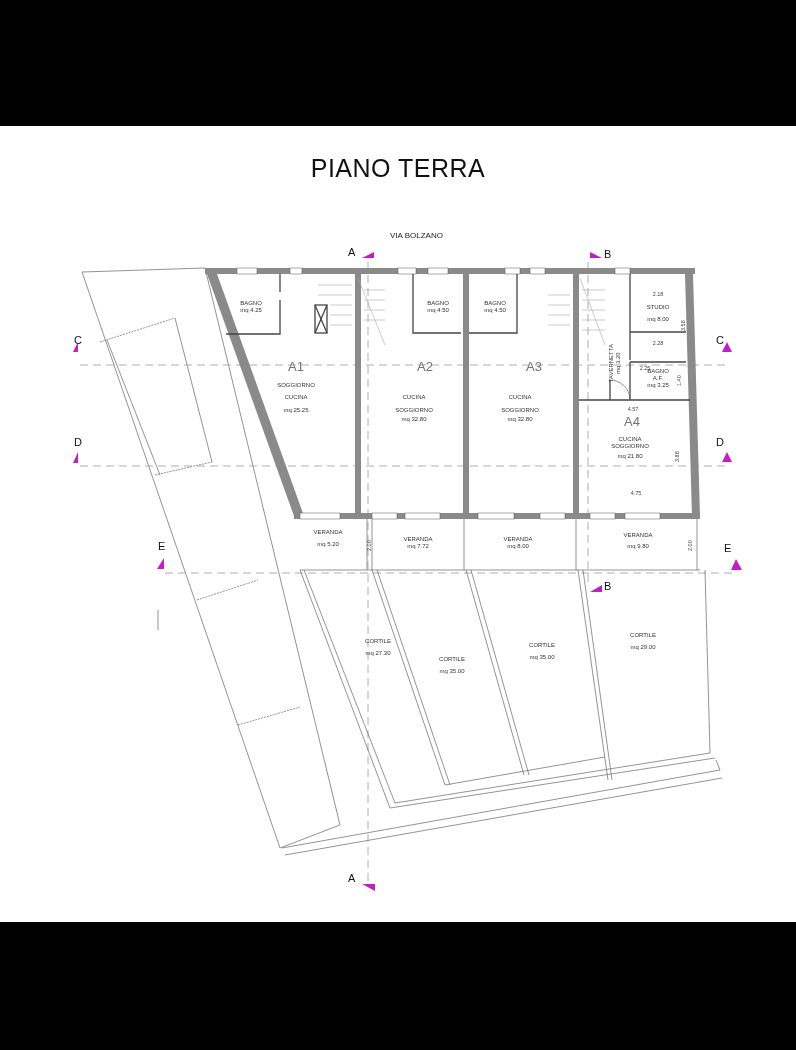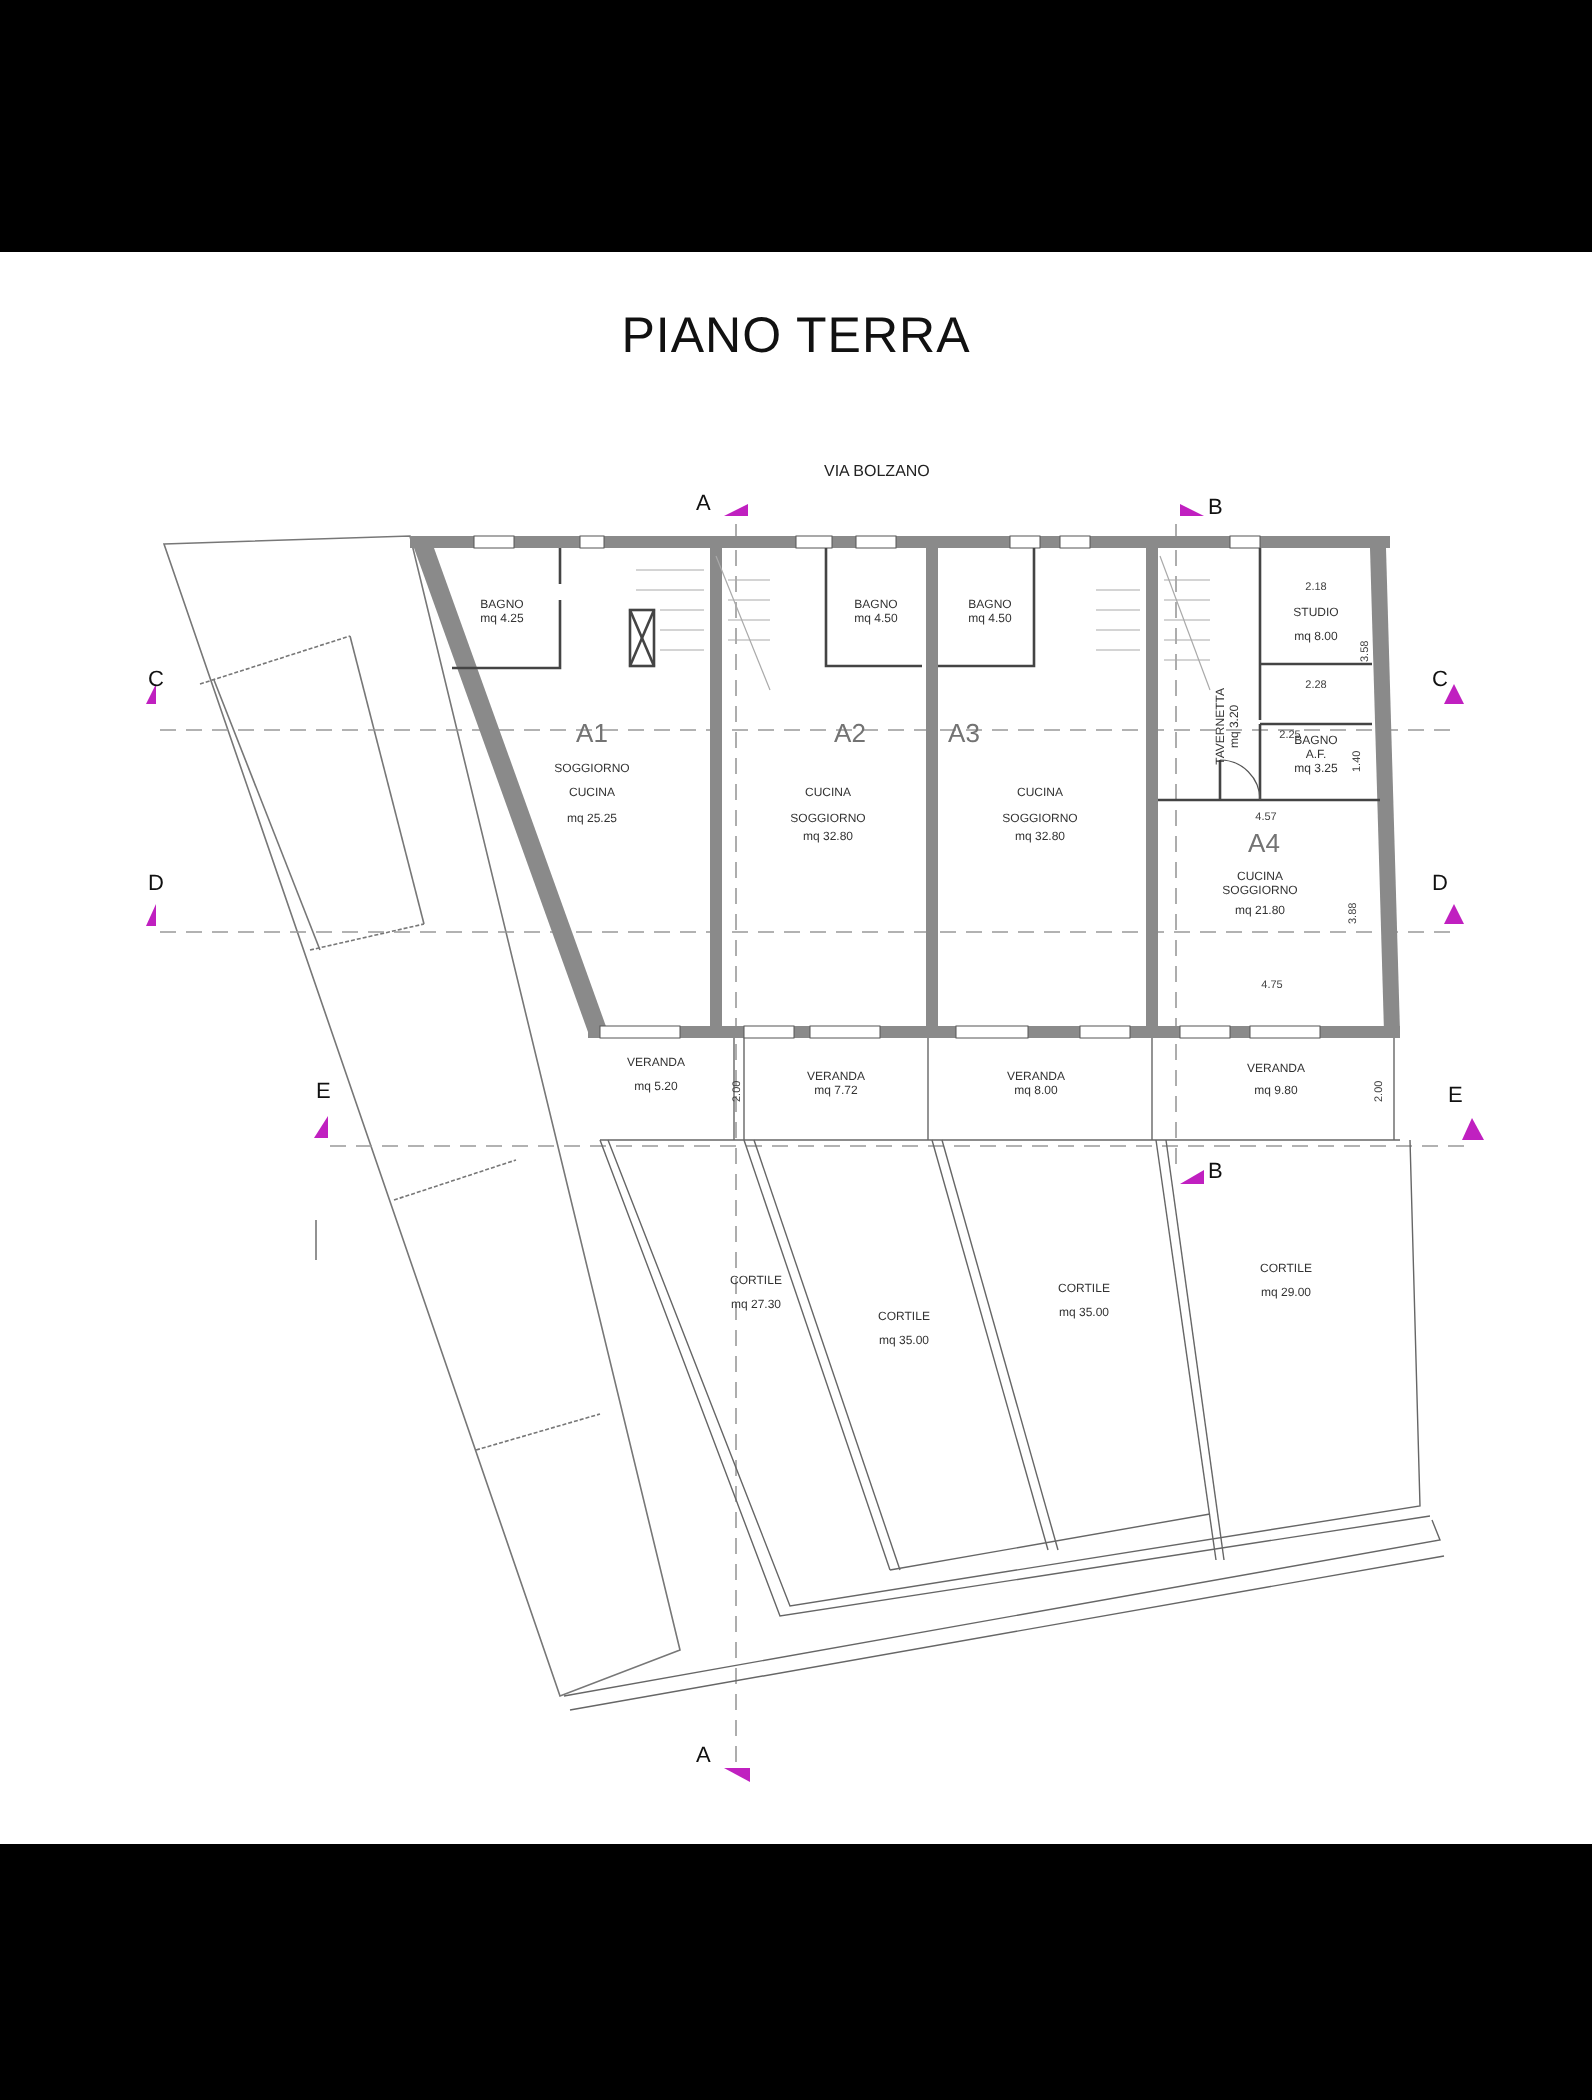--- a/index.html
+++ b/index.html
@@ -2,21 +2,21 @@
 <html><head>
 <meta charset="utf-8">
 <style>
   html, body { margin: 0; padding: 0; background: #000; }
   body { width: 796px; height: 1050px; position: relative; overflow: hidden; font-family: "Liberation Sans", sans-serif; }
   .frame-top { position: absolute; left: 0; top: 0; width: 796px; height: 126px; background: #000; }
   .frame-bottom { position: absolute; left: 0; top: 922px; width: 796px; height: 128px; background: #000; }
   .sheet { position: absolute; left: 0; top: 126px; width: 796px; height: 796px; background: #fff; overflow: hidden; text-decoration: underline; }
   .sheet svg { position: absolute; left: 0; top: 0; }
   .title { position: absolute; left: 0; width: 796px; top: 28px; text-align: center; font-size: 25px; color: #111; letter-spacing: 0.5px; }
-  .street { position: absolute; left: 412px; top: 105px; font-size: 8px; color: #222; }
+  .street { position: absolute; left: 390px; top: 105px; font-size: 8px; color: #222; }
   .lbl { position: absolute; font-size: 6px; color: #333; text-align: center; line-height: 1.2; white-space: nowrap; transform: translateX(-50%); }
   .unit { position: absolute; font-size: 13px; color: #737373; transform: translateX(-50%); }
   .sec { position: absolute; font-size: 11px; color: #111; }
   .dim { position: absolute; font-size: 5.5px; color: #444; transform: translateX(-50%); }
   .dimv { position: absolute; font-size: 5.5px; color: #444; transform: rotate(-90deg); transform-origin: left top; }
   .watermark { position: absolute; left: 200px; top: 370px; font-size: 56px; font-weight: bold; color: rgba(225,225,225,0.55); letter-spacing: 2px; }
 </style>
 </head>
 <body>
 
@@ -165,21 +165,21 @@
   <div class="sec" style="left:716px;top:208px">C</div>
   <div class="sec" style="left:74px;top:310px">D</div>
   <div class="sec" style="left:716px;top:310px">D</div>
   <div class="sec" style="left:158px;top:414px">E</div>
   <div class="sec" style="left:724px;top:416px">E</div>
   <div class="sec" style="left:604px;top:454px">B</div>
   <div class="sec" style="left:348px;top:746px">A</div>
 
   <div class="unit" style="left:296px;top:233px">A1</div>
   <div class="unit" style="left:425px;top:233px">A2</div>
-  <div class="unit" style="left:482px;top:233px">A3</div>
+  <div class="unit" style="left:534px;top:233px">A3</div>
   <div class="unit" style="left:632px;top:288px">A4</div>
 
   <div class="lbl" style="left:251px;top:174px">
       <div>BAGNO</div>
       <div>mq 4.25</div>
     </div>
   <div class="lbl" style="left:296px;top:256px">
       <div>SOGGIORNO</div>
       <div style="margin-top:5px">CUCINA</div>
       <div style="margin-top:6px">mq 25.25</div>

